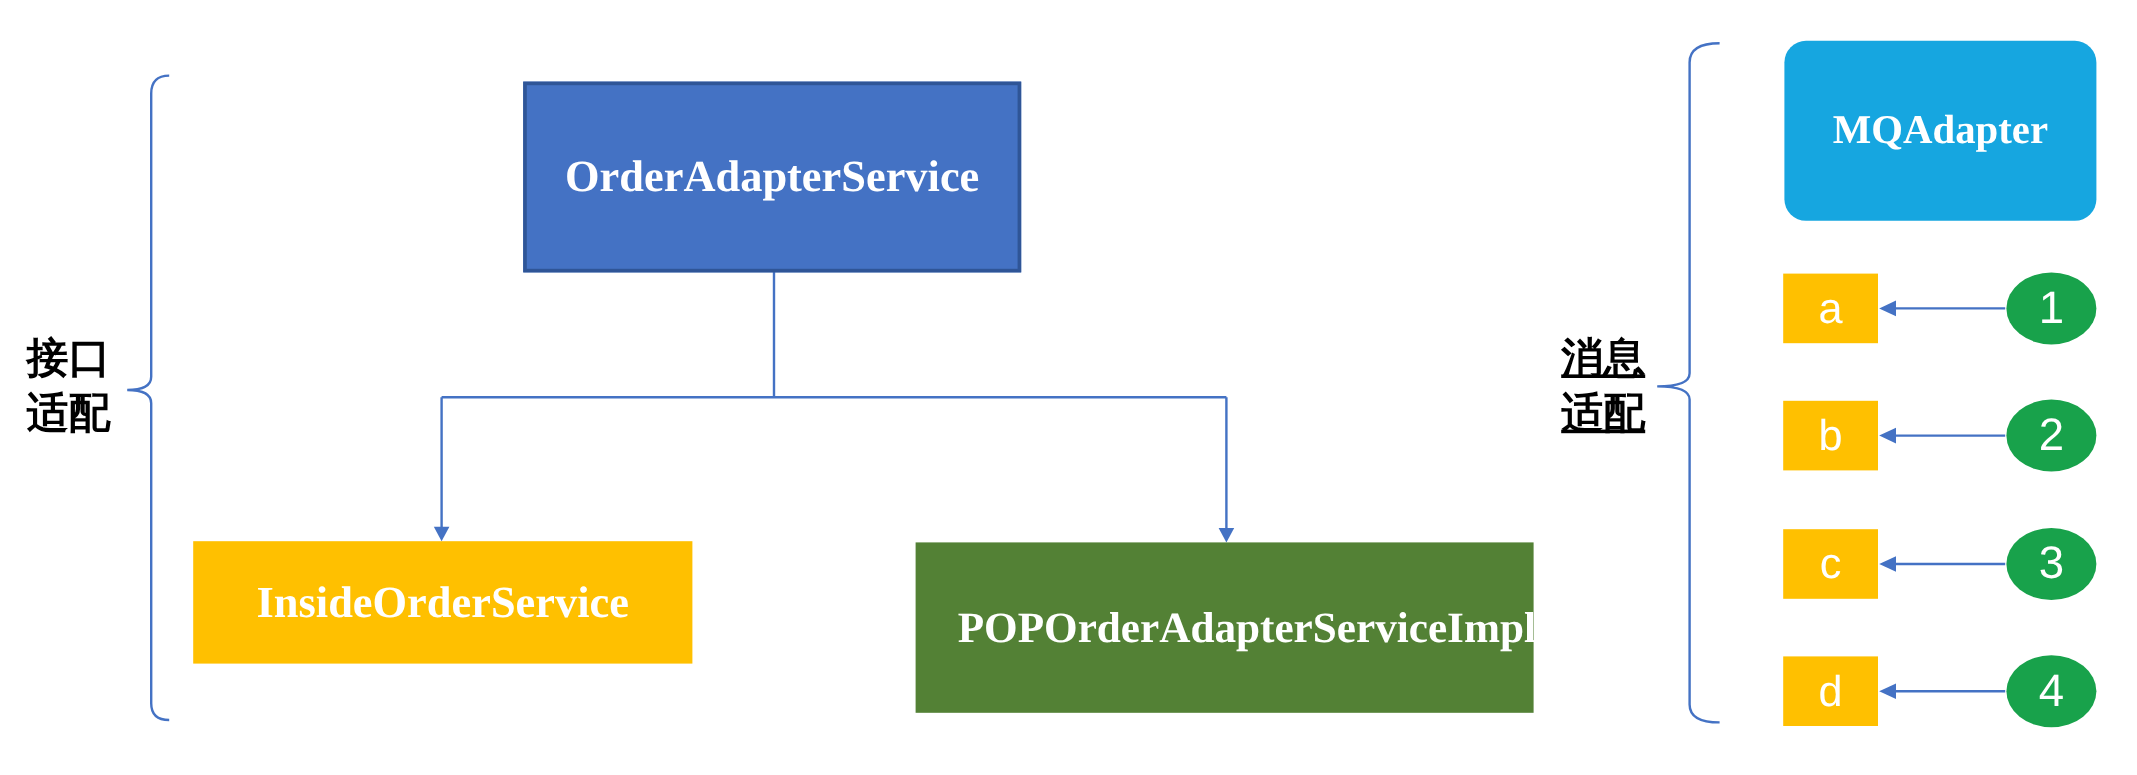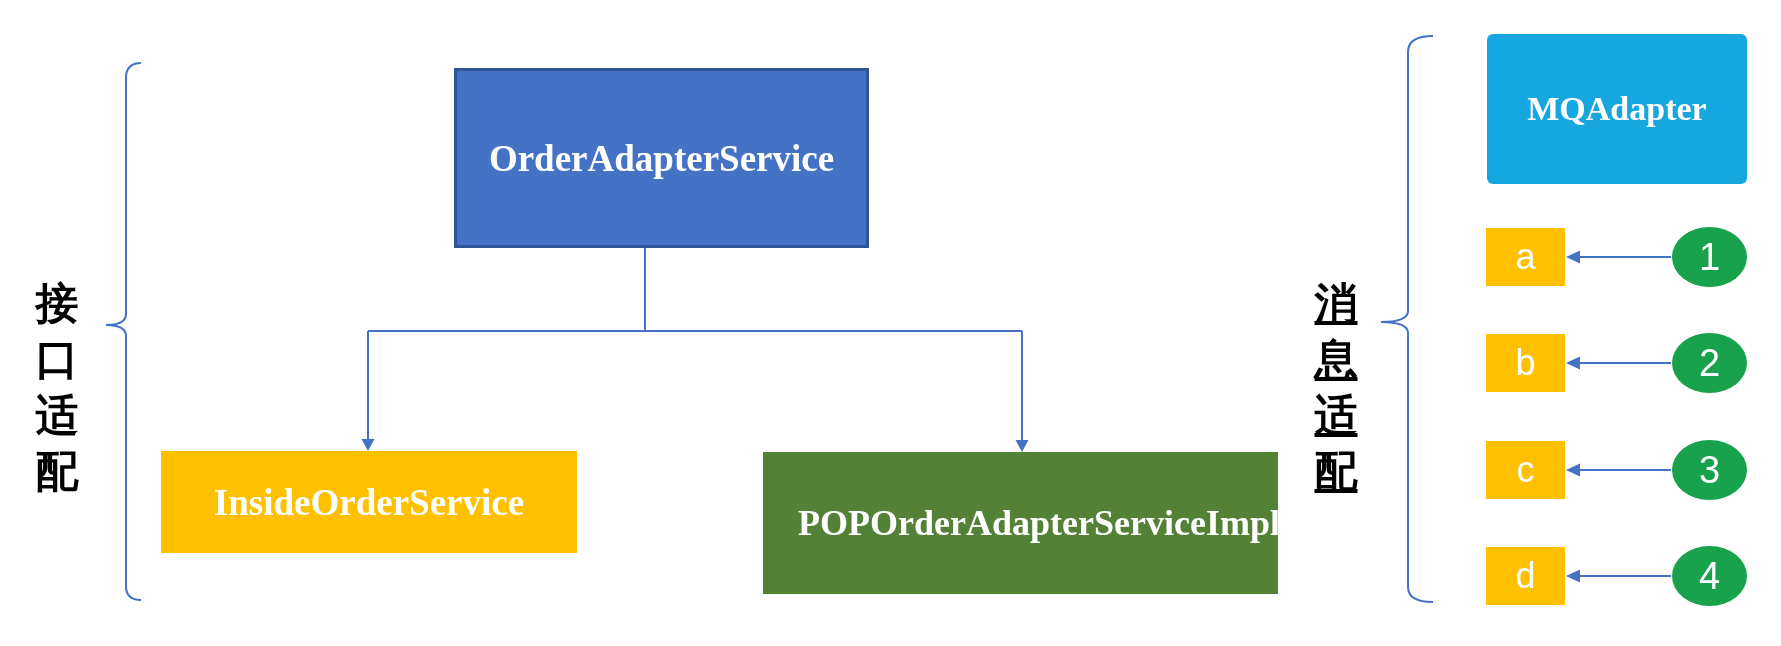--- a/index.html
+++ b/index.html
@@ -10,47 +10,47 @@
   #wires { position:absolute; left:0; top:0; width:1781px; height:646px; }
   .connector { stroke:var(--color-connector,#4472C4); stroke-width:2; fill:none; }
   .brace     { stroke:var(--color-connector,#4472C4); stroke-width:2; fill:none; }
   .arrowhead { fill:var(--color-connector,#4472C4); stroke:none; }
 
   .box {
     position:absolute; display:flex; align-items:center; justify-content:center;
     color:#ffffff; font-family:"Liberation Serif", serif; font-weight:700;
     box-sizing:border-box; text-align:center;
   }
-  #root-box   { left:454px;  top:68px;  width:415px; height:180px;
+  #root-box   { left:436px;  top:68px;  width:415px; height:159px;
                 background:var(--color-root-blue,#4472C4);
                 border:3px solid var(--color-root-border,#2F5597); font-size:37px; }
   #left-child { left:161px;  top:451px; width:416px; height:102px;
                 background:var(--color-gold,#FFC000); font-size:37px; }
   #right-child{ left:763px;  top:452px; width:515px; height:142px;
                 background:var(--color-green,#538135); font-size:36px;padding-left:37px; }
-  #mq-box     { left:1487px; top:34px;  width:260px; height:150px; border-radius:6px;
+  #mq-box     { left:1487px; top:34px;  width:260px; height:150px; border-radius:18px;
                 background:var(--color-cyan,#16A6E0); font-size:34px; }
 
   .letter-box {
     position:absolute; left:1486px; width:79px; height:58px;
     background:var(--color-gold,#FFC000); color:#ffffff;
     display:flex; align-items:center; justify-content:center;
     font-family:"Liberation Sans", sans-serif; font-size:36px; font-weight:400;
   }
   .num-circle {
     position:absolute; left:1672px; width:75px; height:60px; border-radius:50%;
     background:var(--color-circle-green,#18A24B); color:#ffffff;
     display:flex; align-items:center; justify-content:center;
     font-family:"Liberation Sans", sans-serif; font-size:38px; font-weight:400;
   }
   .group-label {
     position:absolute; width:84px; text-align:center;
     color:var(--color-label-black,#000000);
     font-family:"Liberation Sans", sans-serif;
-    font-size:43px; font-weight:700; line-height:1.3;
+    font-size:35px; font-weight:700; line-height:1.3;
   }
   #interface-label { left:15px;   top:276px; }
   #message-label   { left:1294px; top:276px;text-decoration:underline; }
 </style>
 </head>
 <body>
 
 <div id="canvas">
 
   <svg id="wires" viewBox="0 0 1781 646" xmlns="http://www.w3.org/2000/svg">

